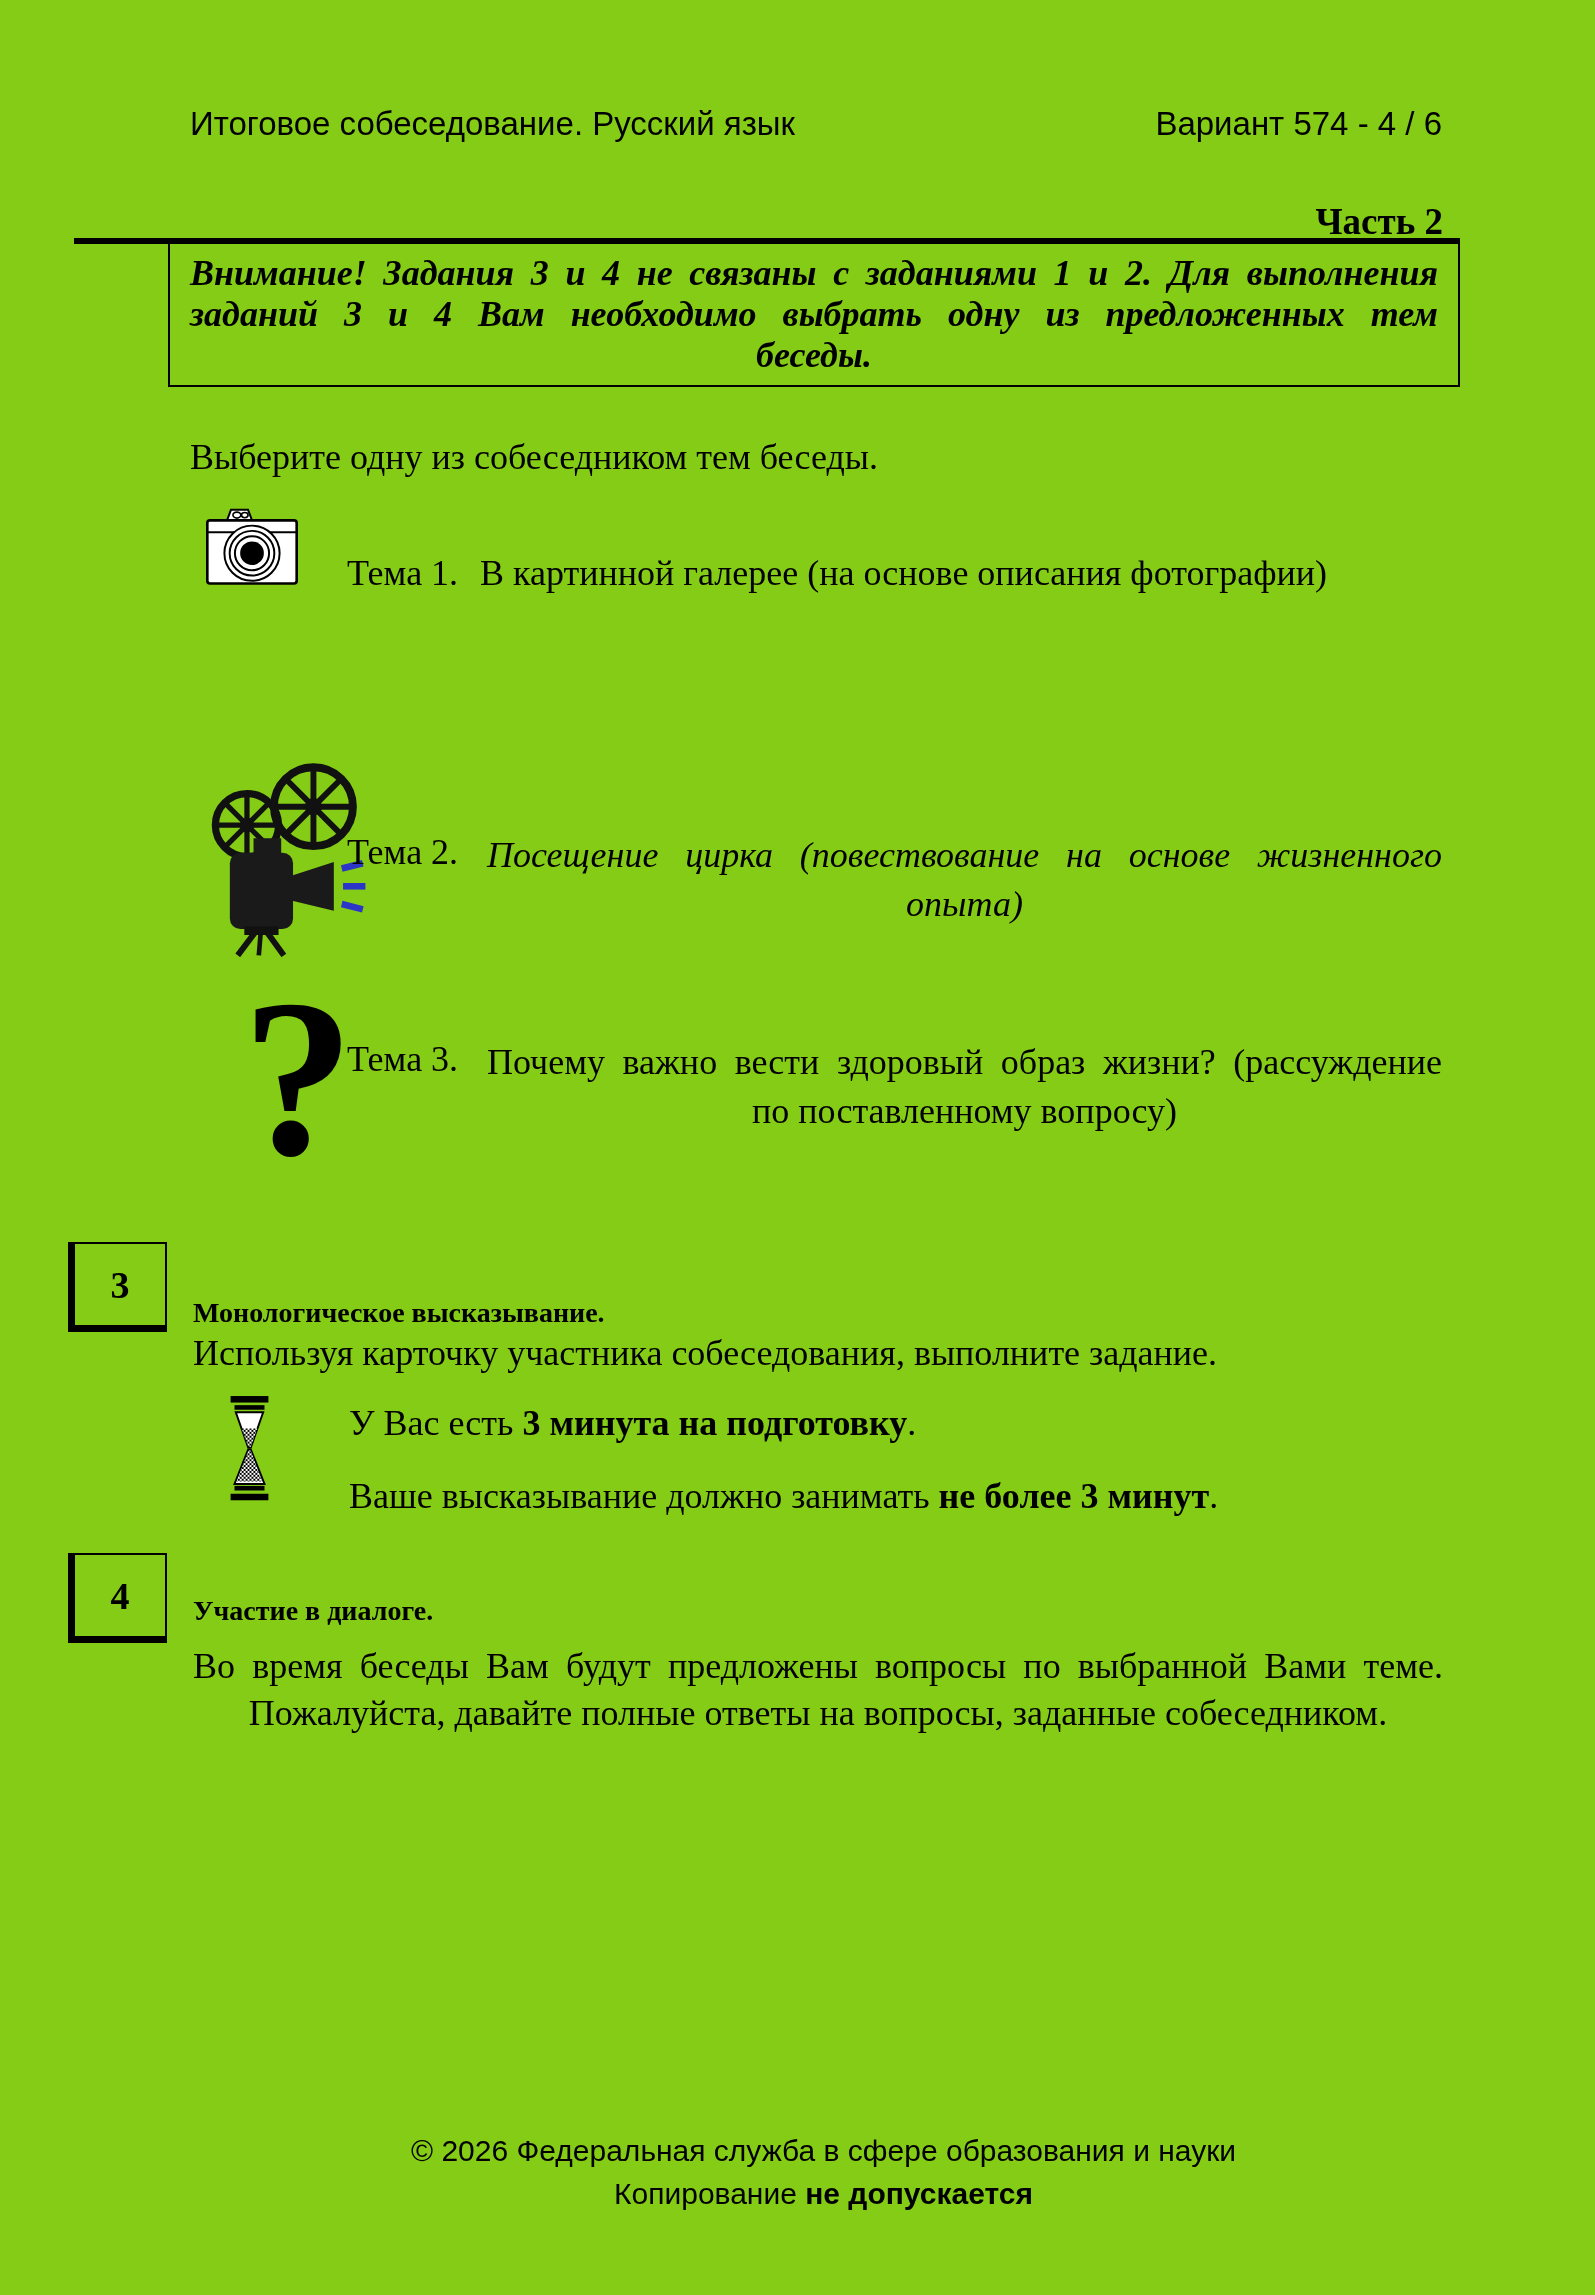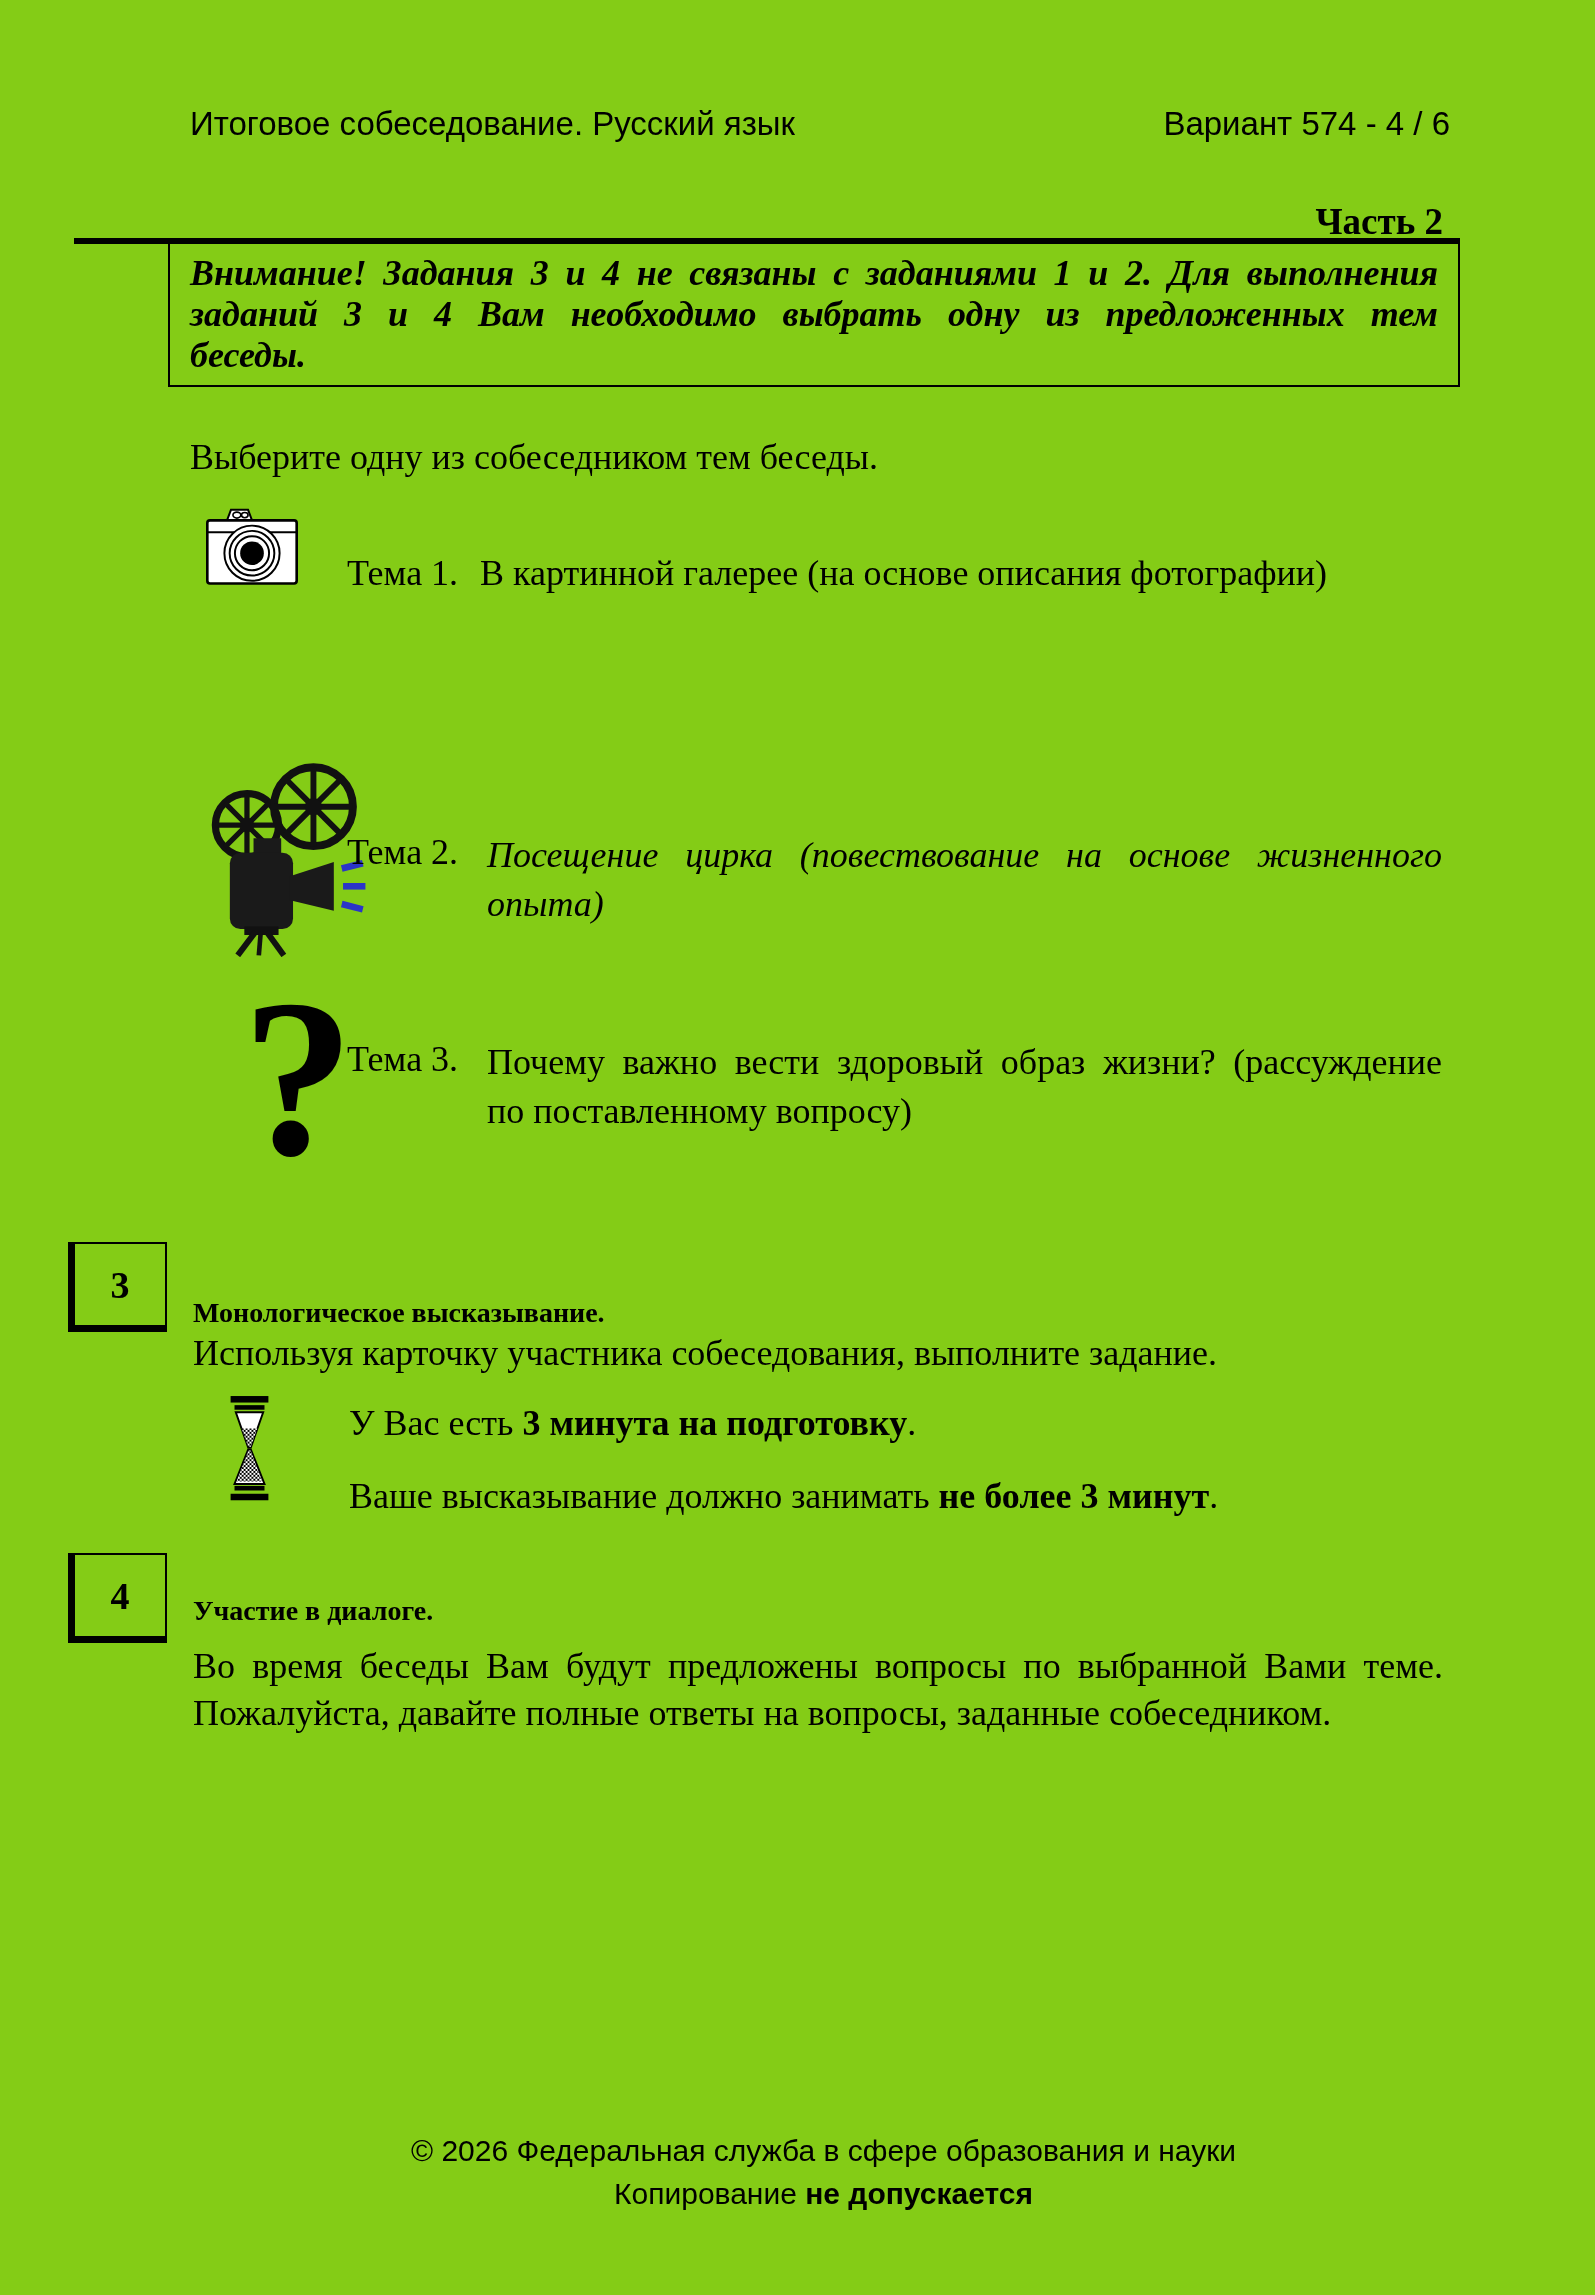--- a/index.html
+++ b/index.html
@@ -10,38 +10,38 @@
     font-family:"Liberation Serif","DejaVu Serif",serif;
     color:#000;
     overflow:hidden;
   }
   .abs{position:absolute;}
   .sans{font-family:"Liberation Sans","DejaVu Sans",sans-serif;}
 
   
   .hdr{top:105px;font-size:33px;line-height:37px;white-space:nowrap;}
   .hdr-left{left:190px;}
-  .hdr-right{right:146px;text-align:center;}
+  .hdr-right{right:154px;text-align:center;}
 
   
   .part-title{
     left:190px;top:200px;width:1253px;
     text-align:right;font-size:37px;font-weight:bold;
   }
 
   
   .warn-rule{left:74px;top:238px;width:1386px;height:6px;background:#000;}
   .warning-box{
     left:168px;top:242px;width:1292px;height:145px;
     box-sizing:border-box;border:2.6px solid #000;
     padding:9.2px 20px 0 20px;
     font-size:36px;line-height:41px;font-weight:bold;font-style:italic;
   }
   .jline{display:block;text-align:justify;text-align-last:justify;}
-  .jlast{display:block;text-align:left;}
+  .jlast{display:block;text-align:center;}
 
   .body-line{font-size:36px;line-height:41px;white-space:nowrap;}
   .intro{left:190px;top:437px;}
 
   
   .theme-label{left:347px;font-size:36px;white-space:nowrap;}
   .theme-single{left:480px;font-size:36px;white-space:nowrap;}
   .theme-par{left:487px;width:955px;font-size:36px;line-height:49px;}
 
   

